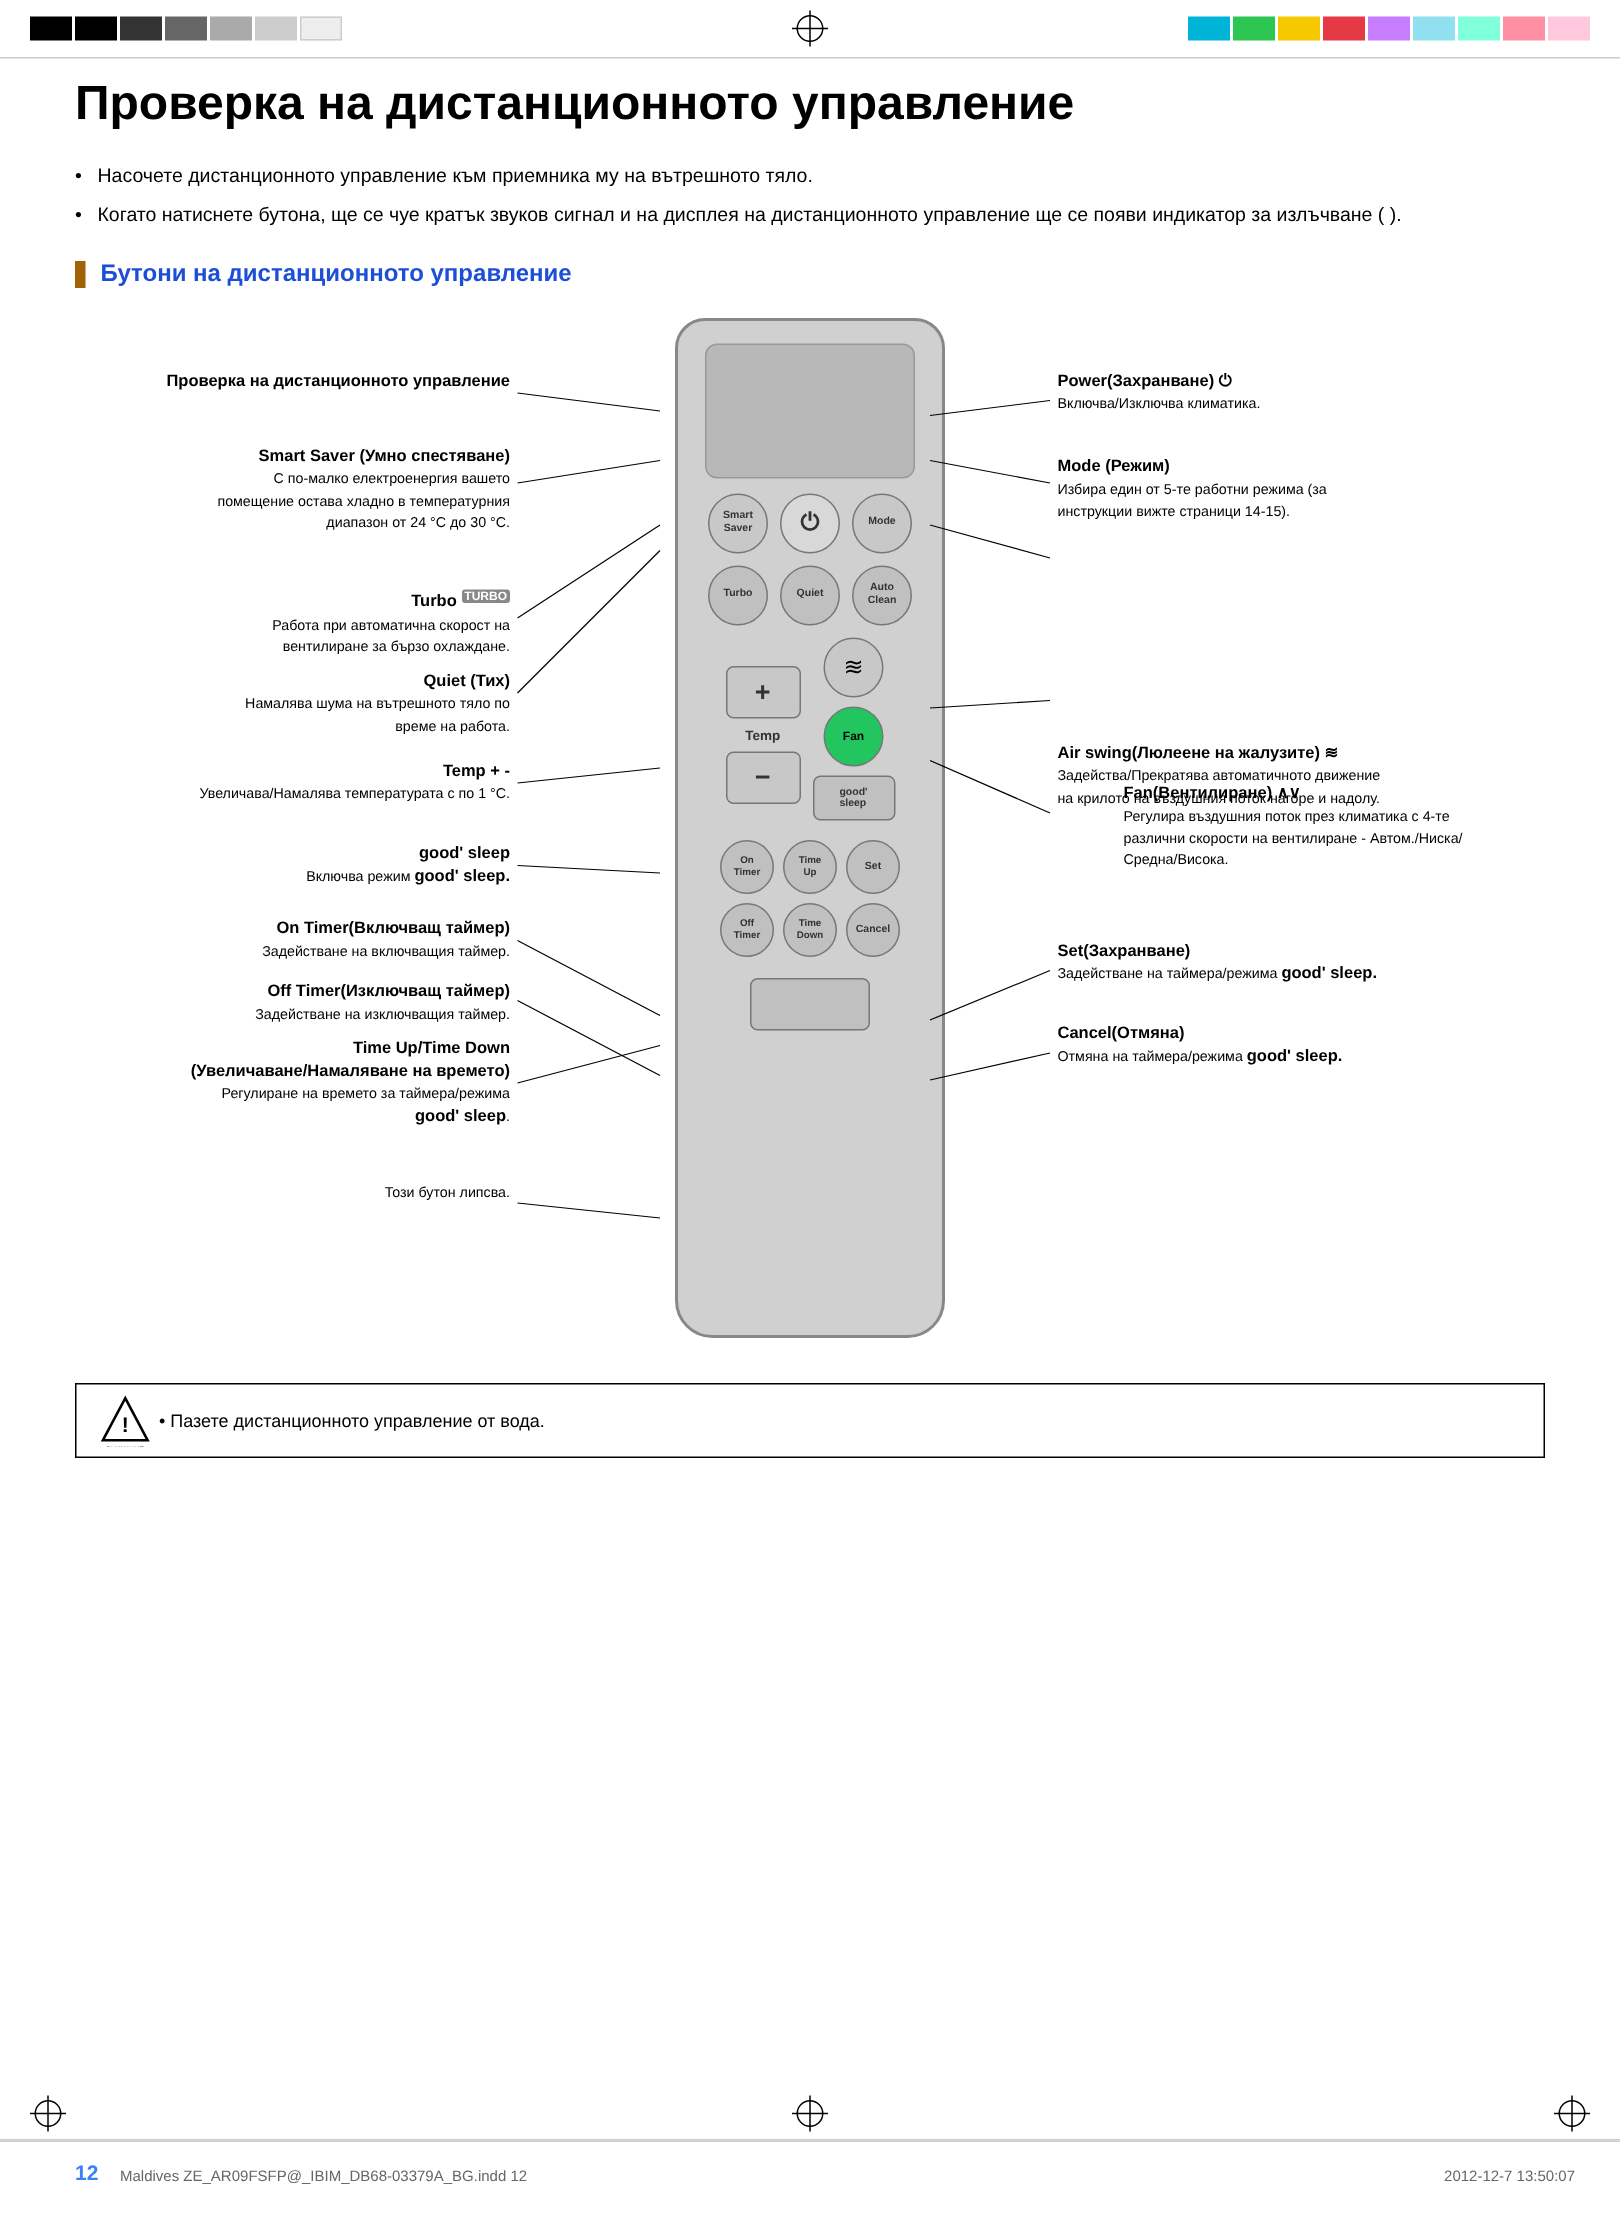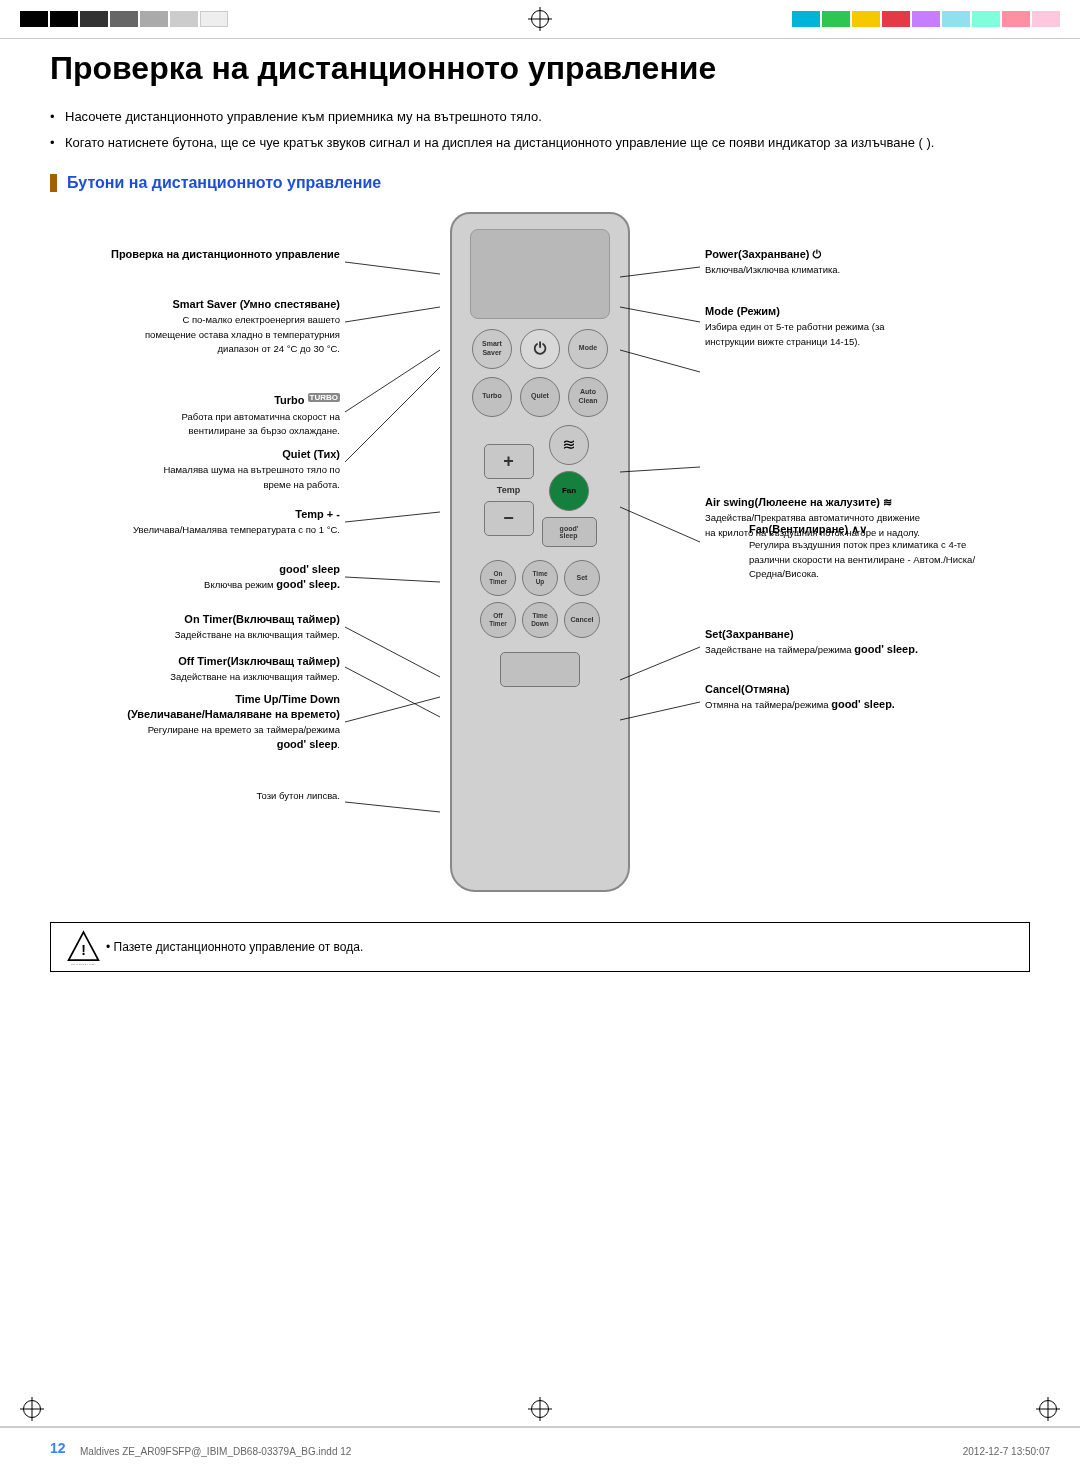--- a/index.html
+++ b/index.html
@@ -189,21 +189,21 @@
       align-items: center;
       justify-content: center;
       font-size: 14px;
     }
 
     .btn-fan {
       width: 40px;
       height: 40px;
       border-radius: 50%;
       border: 1px solid #777;
-      background: #15803d;
+      background: #22c55e;
       display: flex;
       align-items: center;
       justify-content: center;
       font-size: 8px;
       font-weight: bold;
       text-align: center;
     }
 
     .good-sleep-btn {
       width: 55px;

